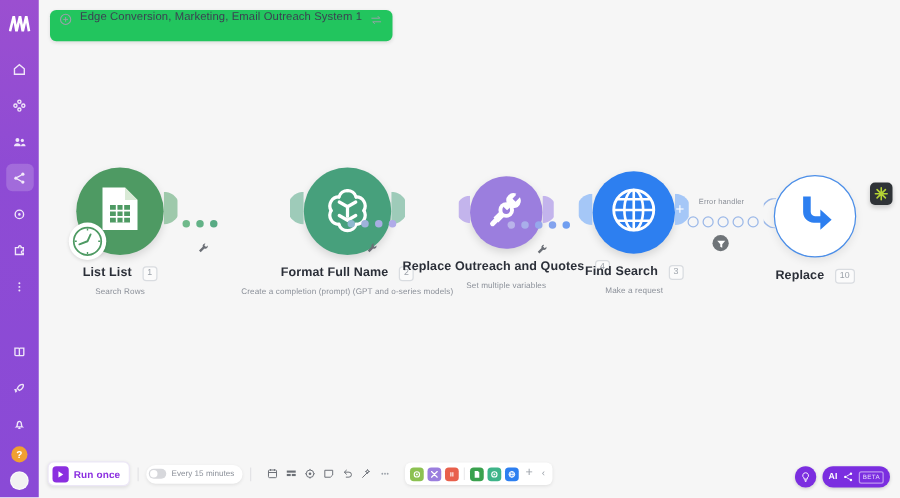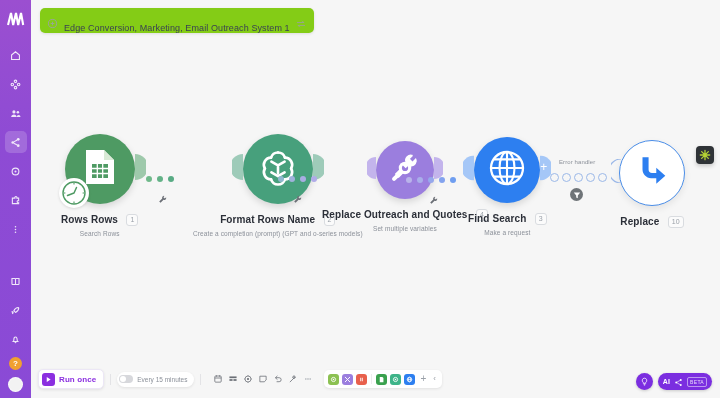--- a/index.html
+++ b/index.html
@@ -27,21 +27,21 @@
   .sb-bottom{position:absolute;bottom:6px;left:0;width:31px;display:flex;flex-direction:column;align-items:center;gap:7px;}
   .sb-badge{width:13px;height:13px;border-radius:50%;background:#f0a030;display:flex;align-items:center;justify-content:center;
     font-size:8px;color:#fff;font-weight:bold;}
   .sb-avatar{width:13px;height:13px;border-radius:50%;background:#f2f2f2;border:1px solid rgba(255,255,255,.6);}
   .sb-ic{stroke:rgba(255,255,255,.86);fill:none;stroke-width:1.4;}
   .sb-ic-f{fill:rgba(255,255,255,.86);}
 
   
   .topbar{position:absolute;left:40px;top:7px;height:26px;display:flex;align-items:center;}
   .scenario-pill{
-    height:25px;background:#84cc16;border-radius:5px;display:flex;align-items:flex-end;
+    height:25px;background:#22c55e;border-radius:5px;display:flex;align-items:flex-start;
     padding:0 8px 0 7px;box-shadow:0 1px 3px rgba(0,0,0,.10);gap:6px;
   }
   .scenario-pill .title{font-size:9px;color:#3b4252;white-space:nowrap;letter-spacing:.1px;}
   .pill-ic{flex:0 0 auto;}
 
   
   .canvas{position:absolute;left:31px;top:0;right:0;bottom:0;}
 
   .node{position:absolute;display:flex;flex-direction:column;align-items:center;}
   .bubble{
@@ -236,21 +236,21 @@
         <span style="position:absolute;left:-6px;bottom:-4px;width:30px;height:30px;border-radius:50%;background:#ffffff;display:flex;align-items:center;justify-content:center;box-shadow:0 1px 3px rgba(0,0,0,.12);">
           <svg width="26" height="26" viewBox="0 0 26 26">
             <circle cx="13" cy="13" r="11" fill="none" stroke="#4e9a63" stroke-width="1.4"></circle>
             <path d="M13 13 L6.5 15.5 M13 13 L15.5 7.5" stroke="#4e9a63" stroke-width="1.5" stroke-linecap="round"></path>
             <path d="M13 2.8v1.6M13 21.6v1.6M2.8 13h1.6M21.6 13h1.6" stroke="#4e9a63" stroke-width="1.1"></path>
           </svg>
         </span>
       </div>
       <div class="labels">
         <div>
-          <span class="nlabel">Rows Rows</span>
+          <span class="nlabel">List List</span>
           <span class="nnum">1</span>
         </div>
         <div class="nsub">Search Rows</div>
       </div>
     </div>
 
     <div class="dots" style="left:115px;top:176px;">
       <span class="dot" style="background:#6fb98a;"></span>
       <span class="dot" style="background:#63b287;"></span>
       <span class="dot" style="background:#58ab84;"></span>
@@ -283,21 +283,21 @@
               <path d="M14.1 33.4a7.2 7.2 0 0 1-6.2-10.9"></path>
               <path d="M7.9 22.5a7.2 7.2 0 0 1 6.2-10.9"></path>
               <path d="M14.1 11.6A7.2 7.2 0 0 1 21 6.5"></path>
               <path d="M14.4 15.6 21 19.4l6.6-3.8M21 19.4v7.6M27.6 26.4 21 30.2l-6.6-3.8"></path>
             </g>
           </svg>
         </span>
       </div>
       <div class="labels">
         <div>
-          <span class="nlabel">Format Rows Name</span>
+          <span class="nlabel">Format Full Name</span>
           <span class="nnum">2</span>
         </div>
         <div class="nsub">Create a completion (prompt) (GPT and o-series models)</div>
       </div>
     </div>
 
     <div class="dots" style="left:247px;top:176px;">
       <span class="dot" style="background:#8fb8cf;"></span>
       <span class="dot" style="background:#9fb2db;"></span>
       <span class="dot" style="background:#a8ade2;"></span>

